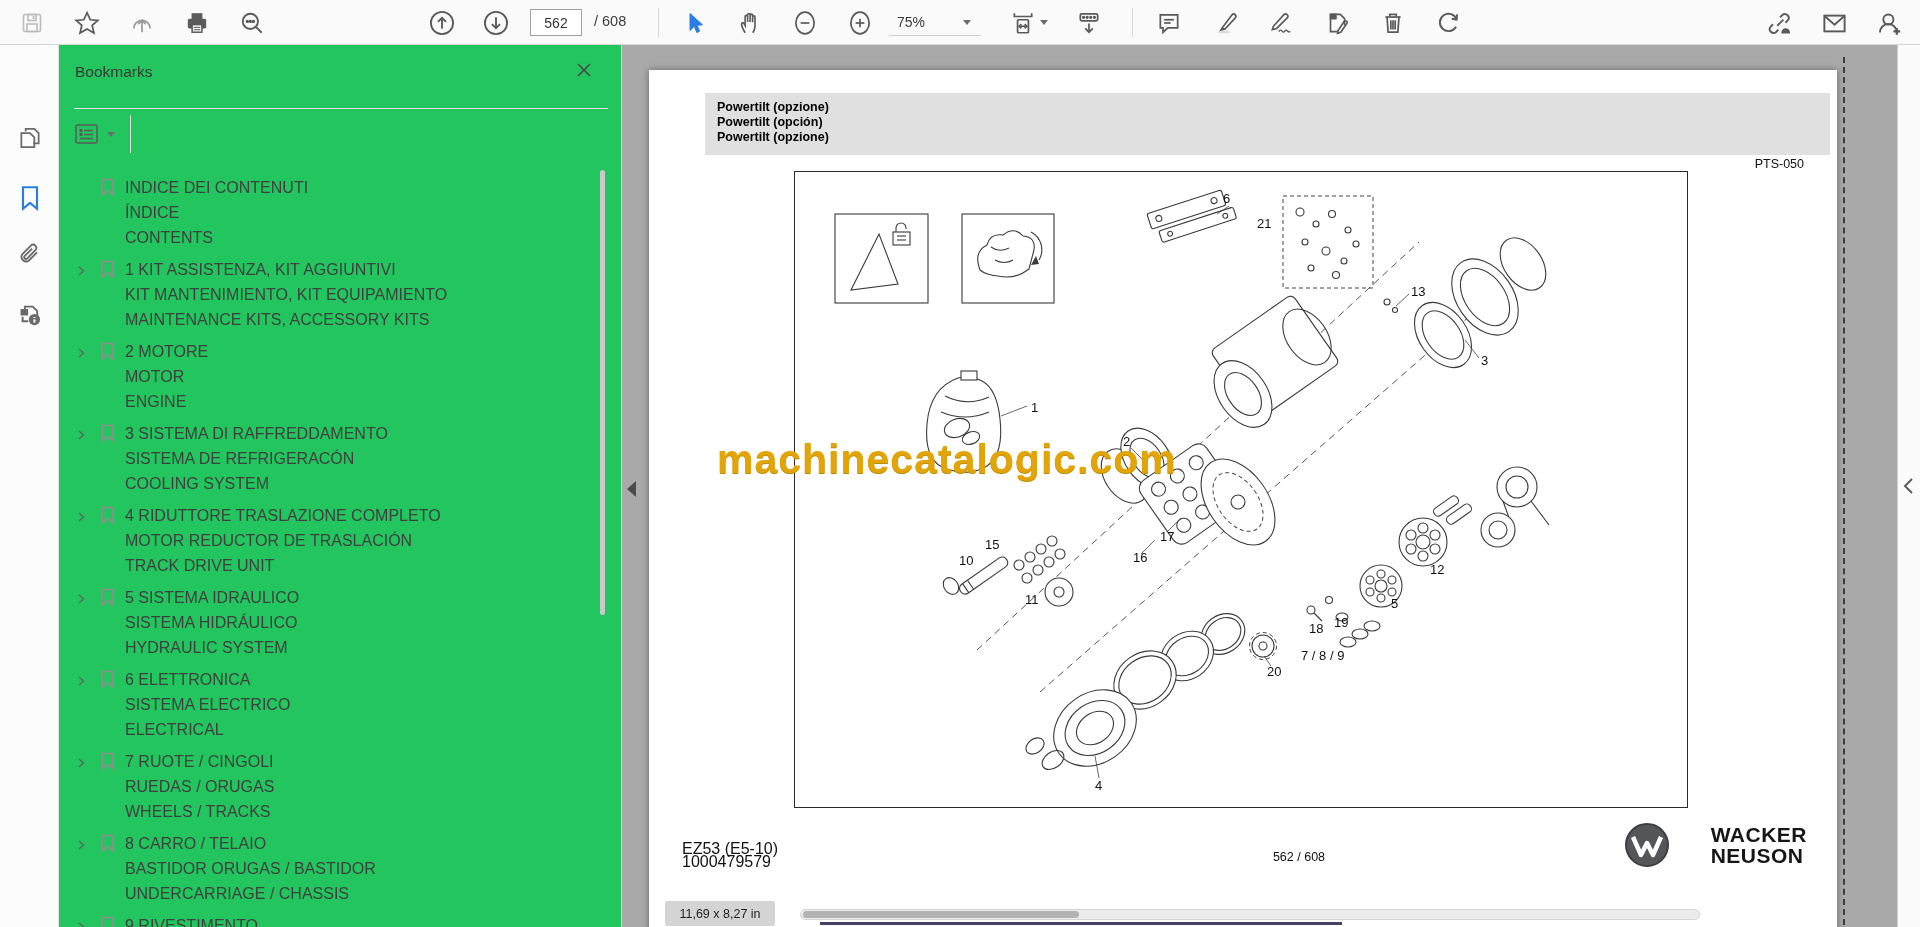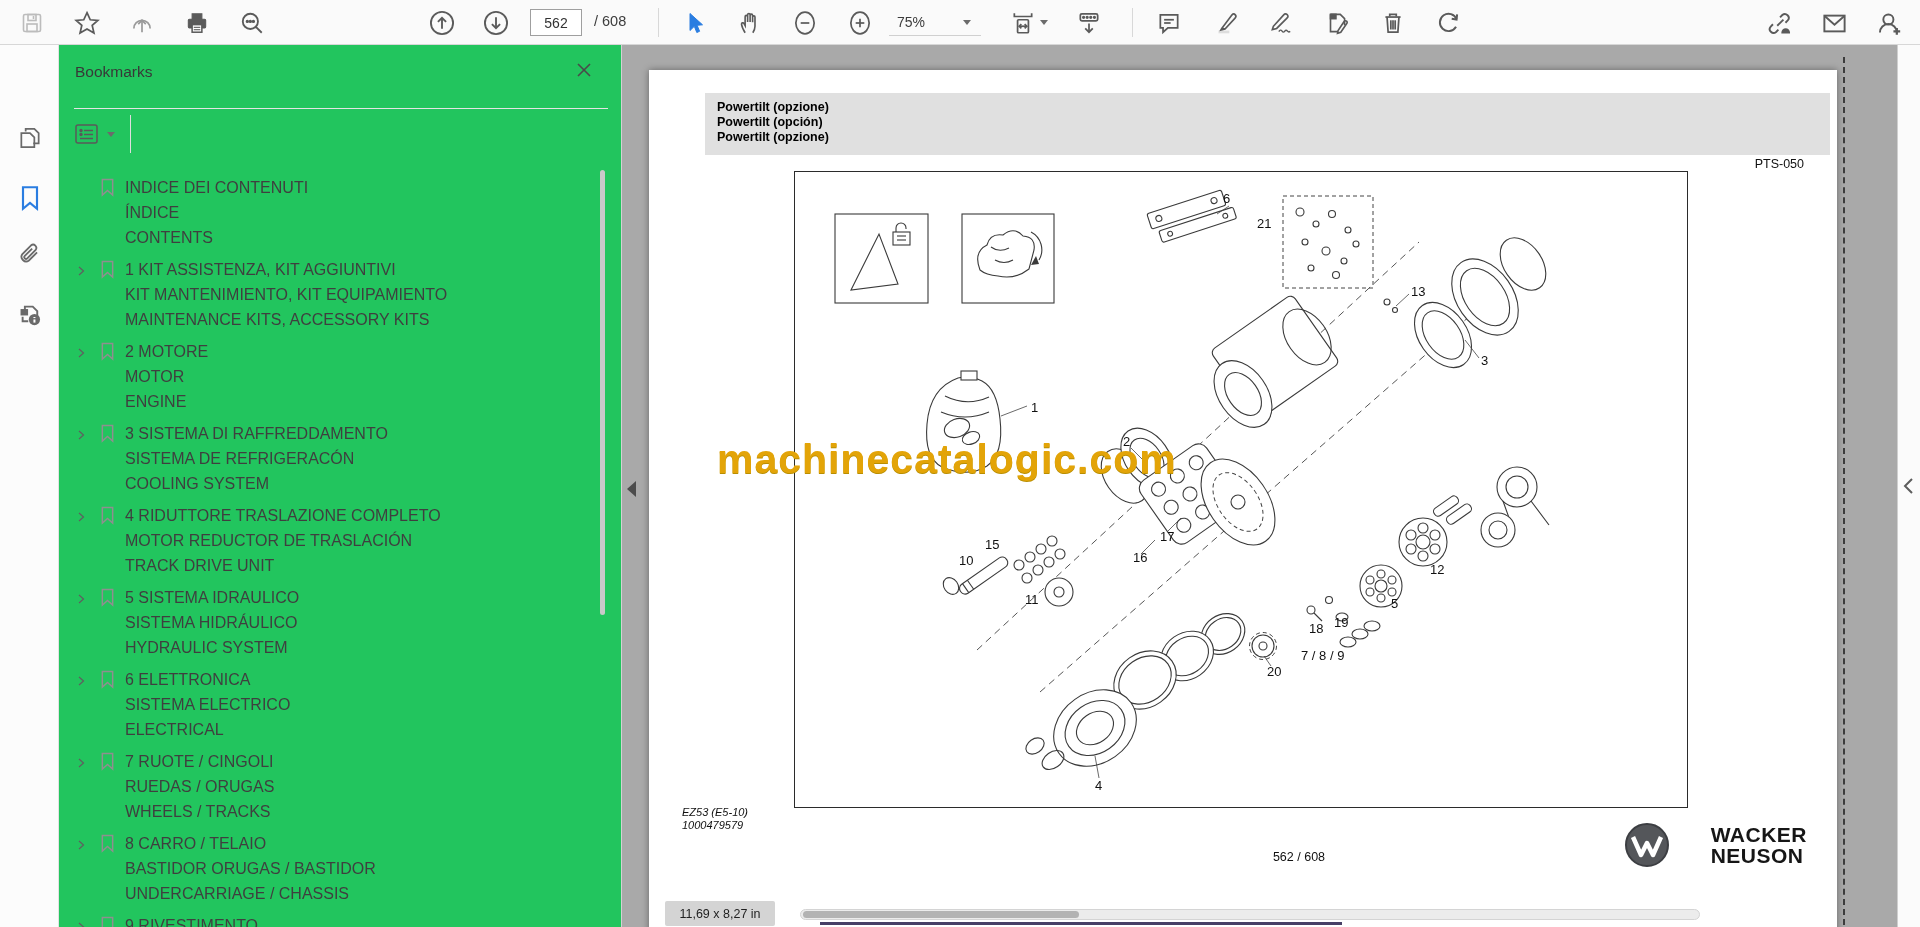--- a/index.html
+++ b/index.html
@@ -49,21 +49,21 @@
   #h-scroll{position:absolute;left:178px;top:864px;width:900px;height:11px;background:#ececec;border:1px solid #d4d4d4;border-radius:6px;z-index:15;}
   #h-thumb{position:absolute;left:2px;top:1px;width:276px;height:7px;background:#b3b3b3;border-radius:4px;}
   #purple-bar{position:absolute;left:198px;top:877px;width:522px;height:3px;background:#473f66;z-index:16;}
 
   
   #hdr-bar{position:absolute;left:36px;top:23px;width:1125px;height:62px;background:#e0e0e0;padding:7px 0 0 12px;}
   #hdr-bar div{font-size:12.5px;font-weight:bold;color:#000;line-height:15px;white-space:nowrap;}
   #pts-code{position:absolute;top:87px;right:33px;font-size:12.5px;color:#111;}
   #frame{position:absolute;left:145px;top:101px;width:894px;height:637px;border:1.6px solid #2b2b2b;background:#fff;}
   #watermark{position:absolute;left:68px;top:366px;font-size:41px;font-weight:bold;letter-spacing:1px;z-index:6;text-shadow:0 1px 0 #b98e00;white-space:nowrap;}
-  #foot-left{position:absolute;left:33px;top:736px;font-size:11px;line-height:13px;color:#111;font-style:italic;}
+  #foot-left{position:absolute;left:33px;top:772px;font-size:16px;line-height:13px;color:#111;}
   #foot-page{position:absolute;left:0;top:780px;width:1300px;text-align:center;font-size:12.5px;color:#111;}
   #brand{position:absolute;right:30px;top:752px;display:flex;align-items:center;gap:32px;}
   #brand-text{margin-left:9px;font-size:21px;font-weight:bold;color:#161616;line-height:21px;letter-spacing:.5px;}
 
   
   .ln{stroke:#3a3a3a;fill:#fff;stroke-width:1.1;}
   .lo{stroke:#3a3a3a;fill:none;stroke-width:1.1;}
   .dash{stroke:#555;fill:none;stroke-width:1;stroke-dasharray:7 5;}
   .dash2{stroke:#444;fill:none;stroke-width:1;stroke-dasharray:4 3;}
   .ld{stroke:#444;stroke-width:.8;}

